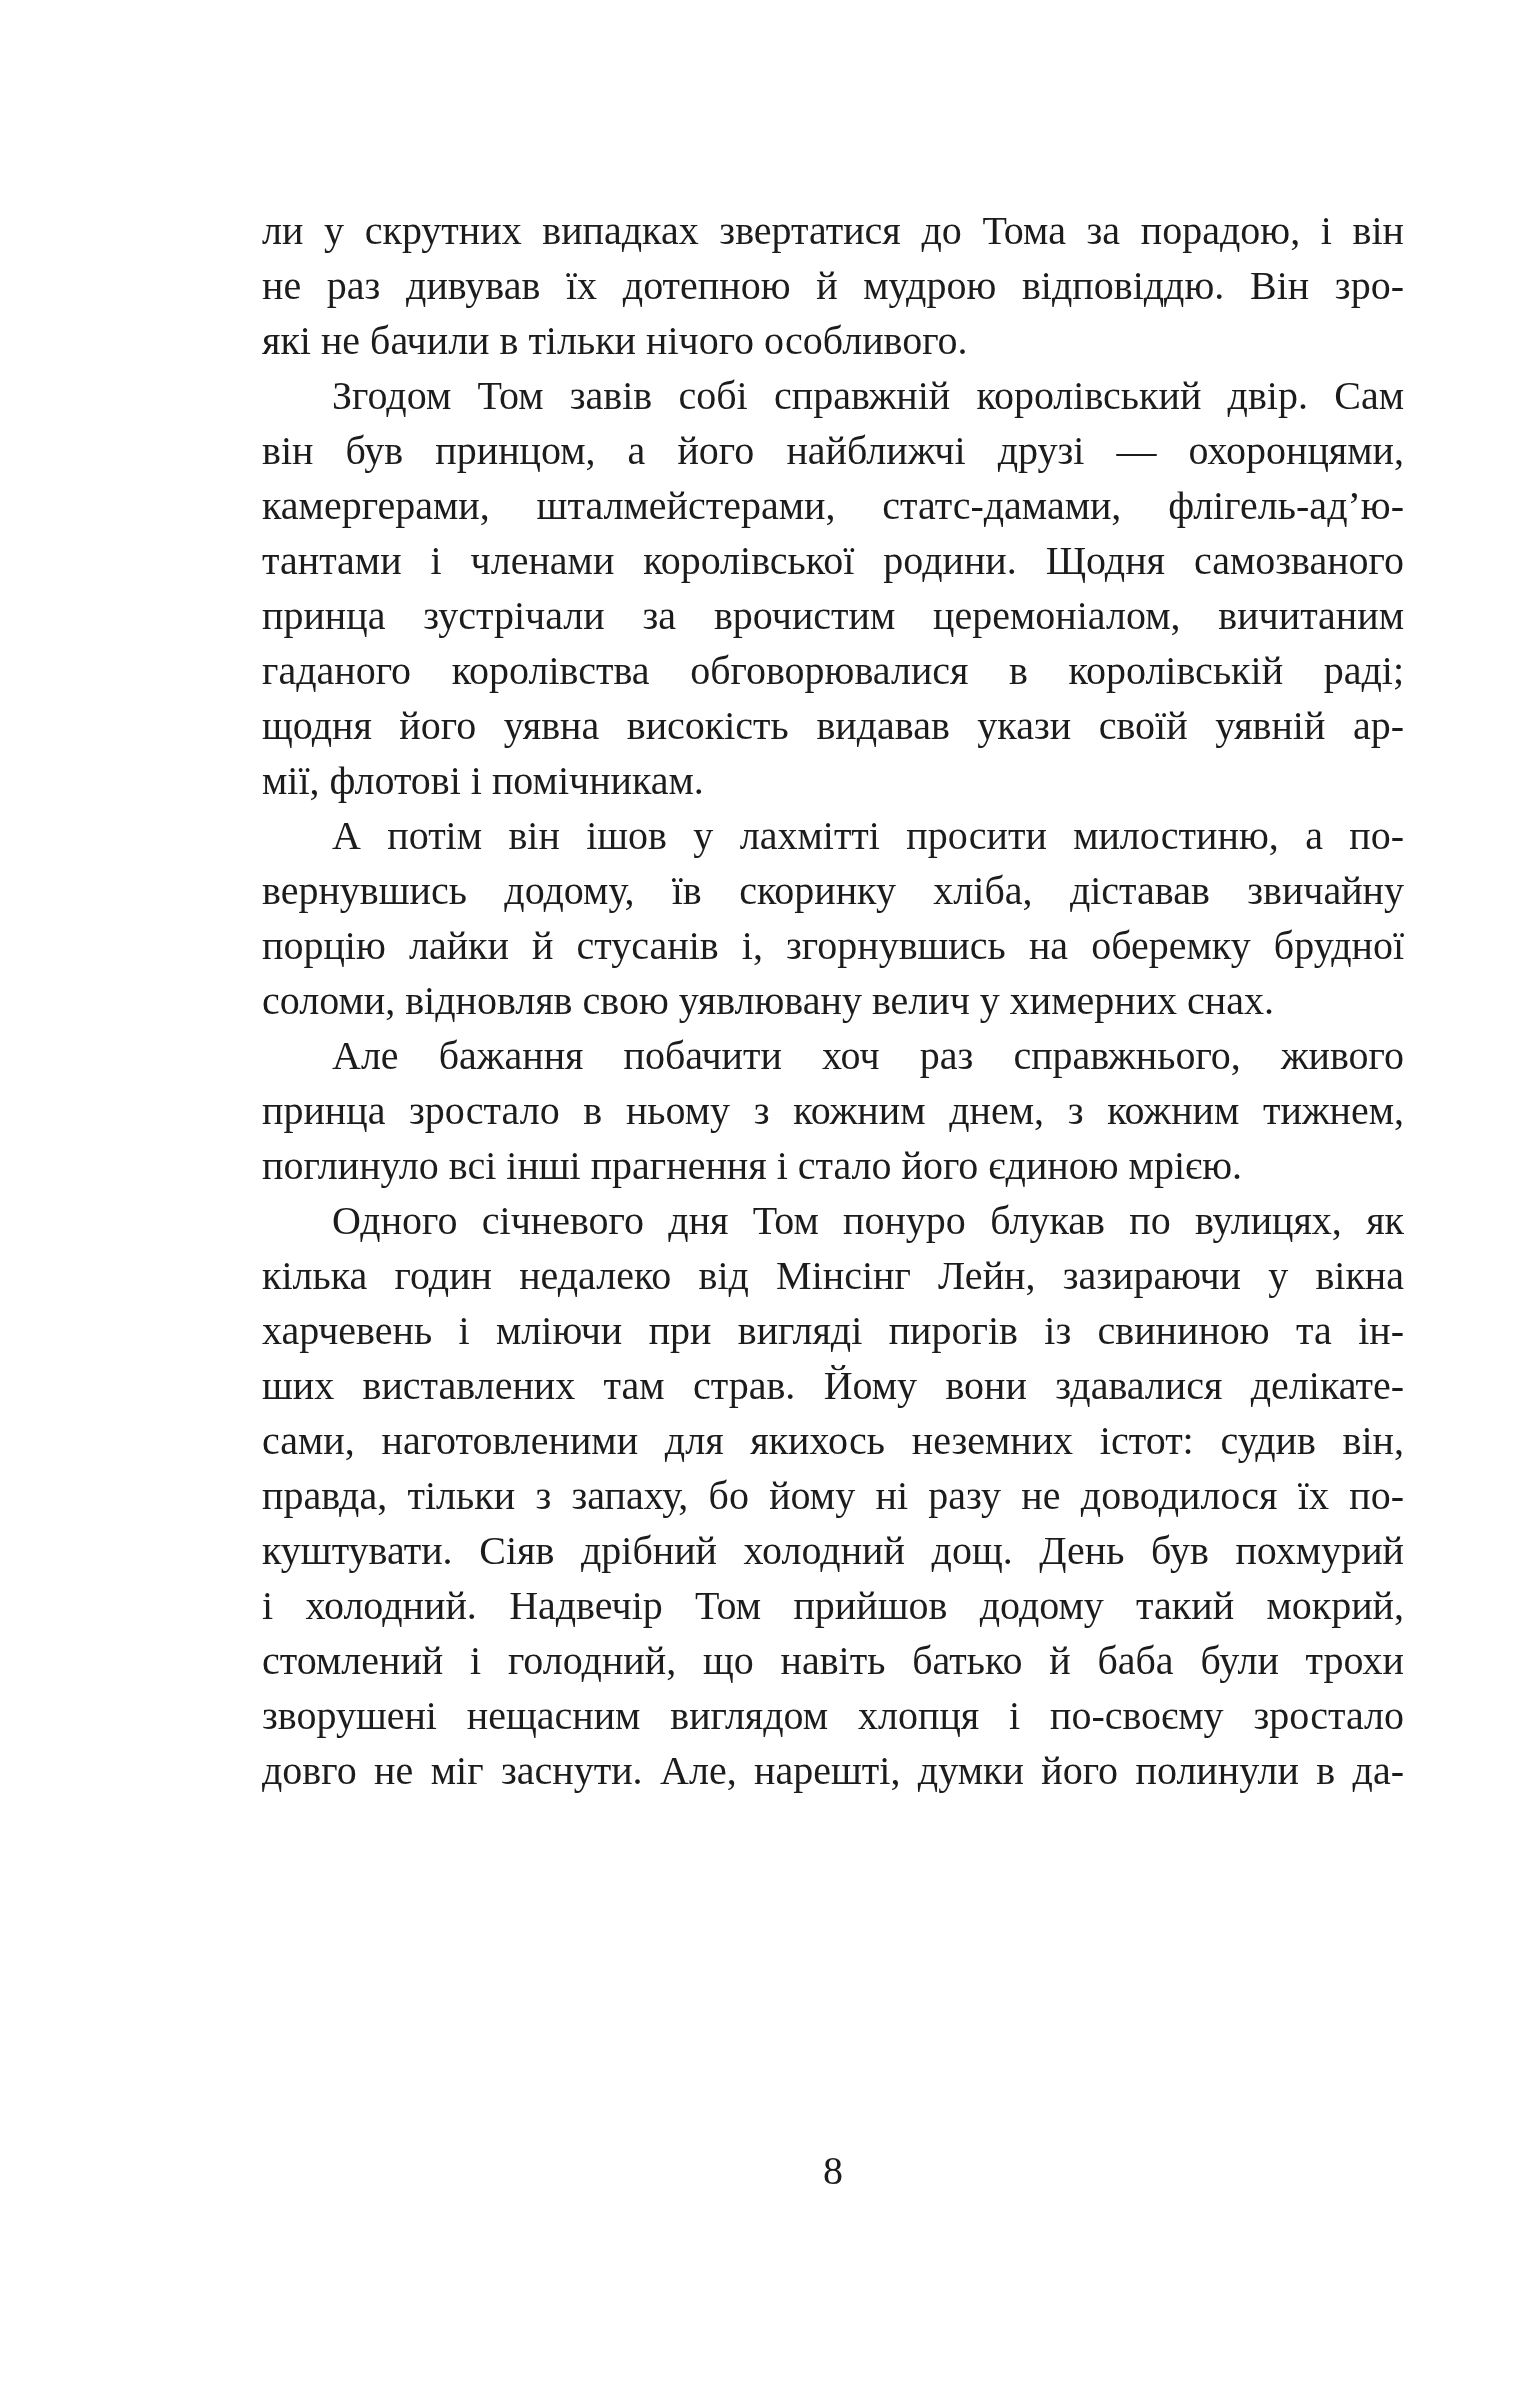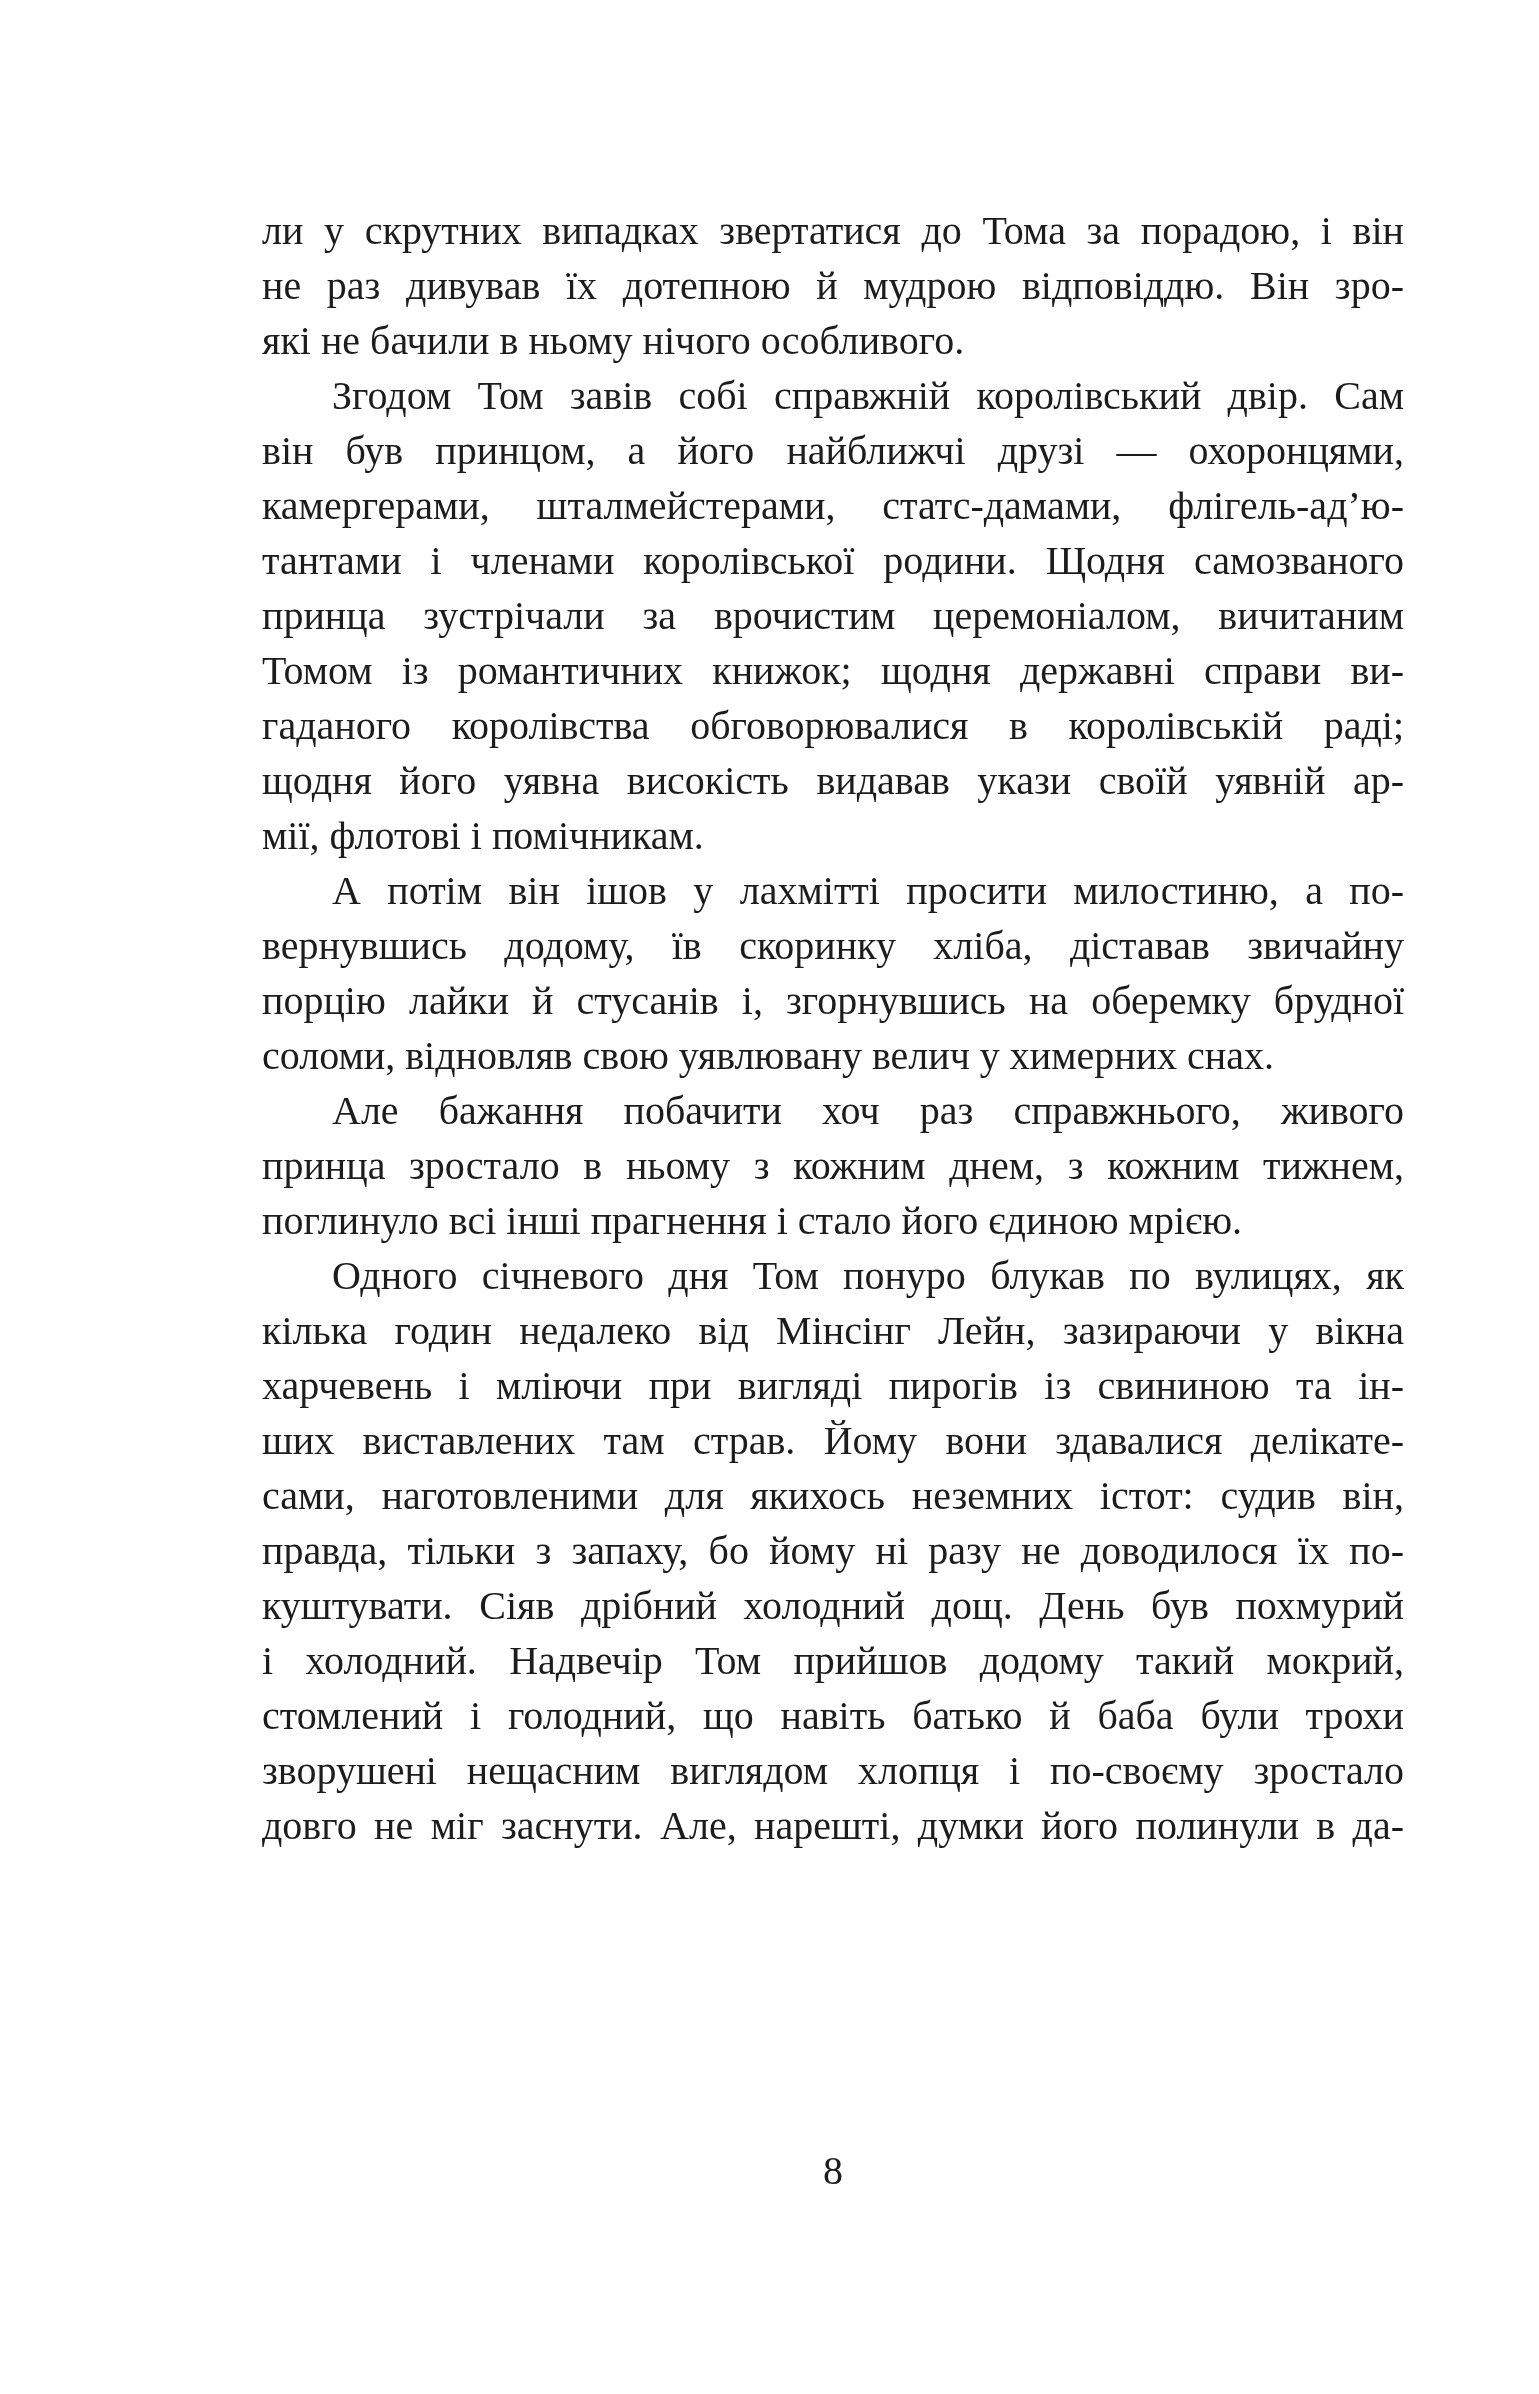--- a/index.html
+++ b/index.html
@@ -42,29 +42,28 @@
   }
 </style>
 </head>
 <body>
 
 <div class="book-page">
   <div class="text-block" id="text-block">
       <div class="paragraph">
         <div class="line">ли у скрутних випадках звертатися до Тома за порадою, і він</div>
         <div class="line">не раз дивував їх дотепною й мудрою відповіддю. Він зро-</div>
-        <div class="line last">які не бачили в ньому нічого особливого.</div>
+        <div class="line last">які не бачили в тільки нічого особливого.</div>
       </div>
       <div class="paragraph">
         <div class="line indent">Згодом Том завів собі справжній королівський двір. Сам</div>
         <div class="line">він був принцом, а його найближчі друзі — охоронцями,</div>
         <div class="line">камергерами, шталмейстерами, статс-дамами, флігель-ад’ю-</div>
         <div class="line">тантами і членами королівської родини. Щодня самозваного</div>
         <div class="line">принца зустрічали за врочистим церемоніалом, вичитаним</div>
-        <div class="line">Томом із романтичних книжок; щодня державні справи ви-</div>
         <div class="line">гаданого королівства обговорювалися в королівській раді;</div>
         <div class="line">щодня його уявна високість видавав укази своїй уявній ар-</div>
         <div class="line last">мії, флотові і помічникам.</div>
       </div>
       <div class="paragraph">
         <div class="line indent">А потім він ішов у лахмітті просити милостиню, а по-</div>
         <div class="line">вернувшись додому, їв скоринку хліба, діставав звичайну</div>
         <div class="line">порцію лайки й стусанів і, згорнувшись на оберемку брудної</div>
         <div class="line last">соломи, відновляв свою уявлювану велич у химерних снах.</div>
       </div>

